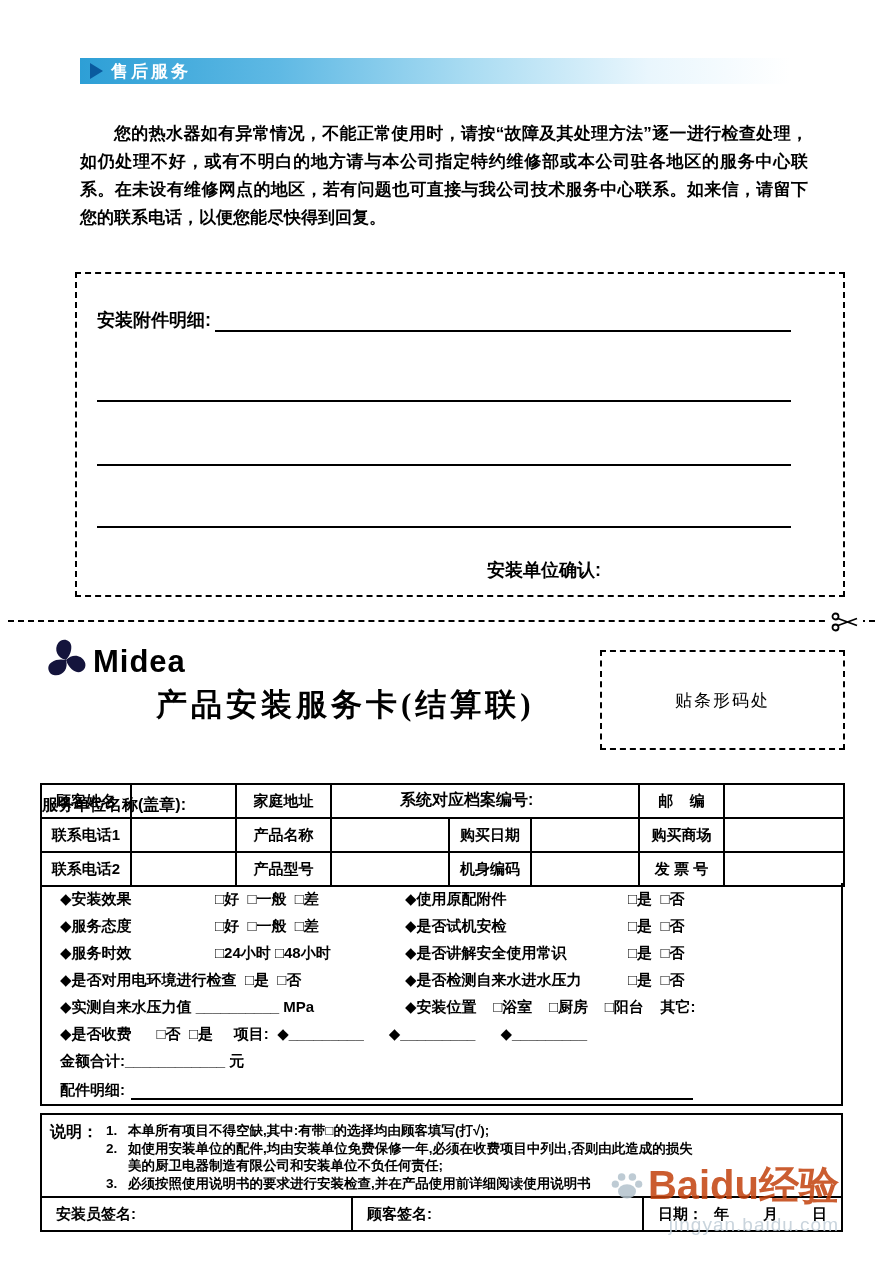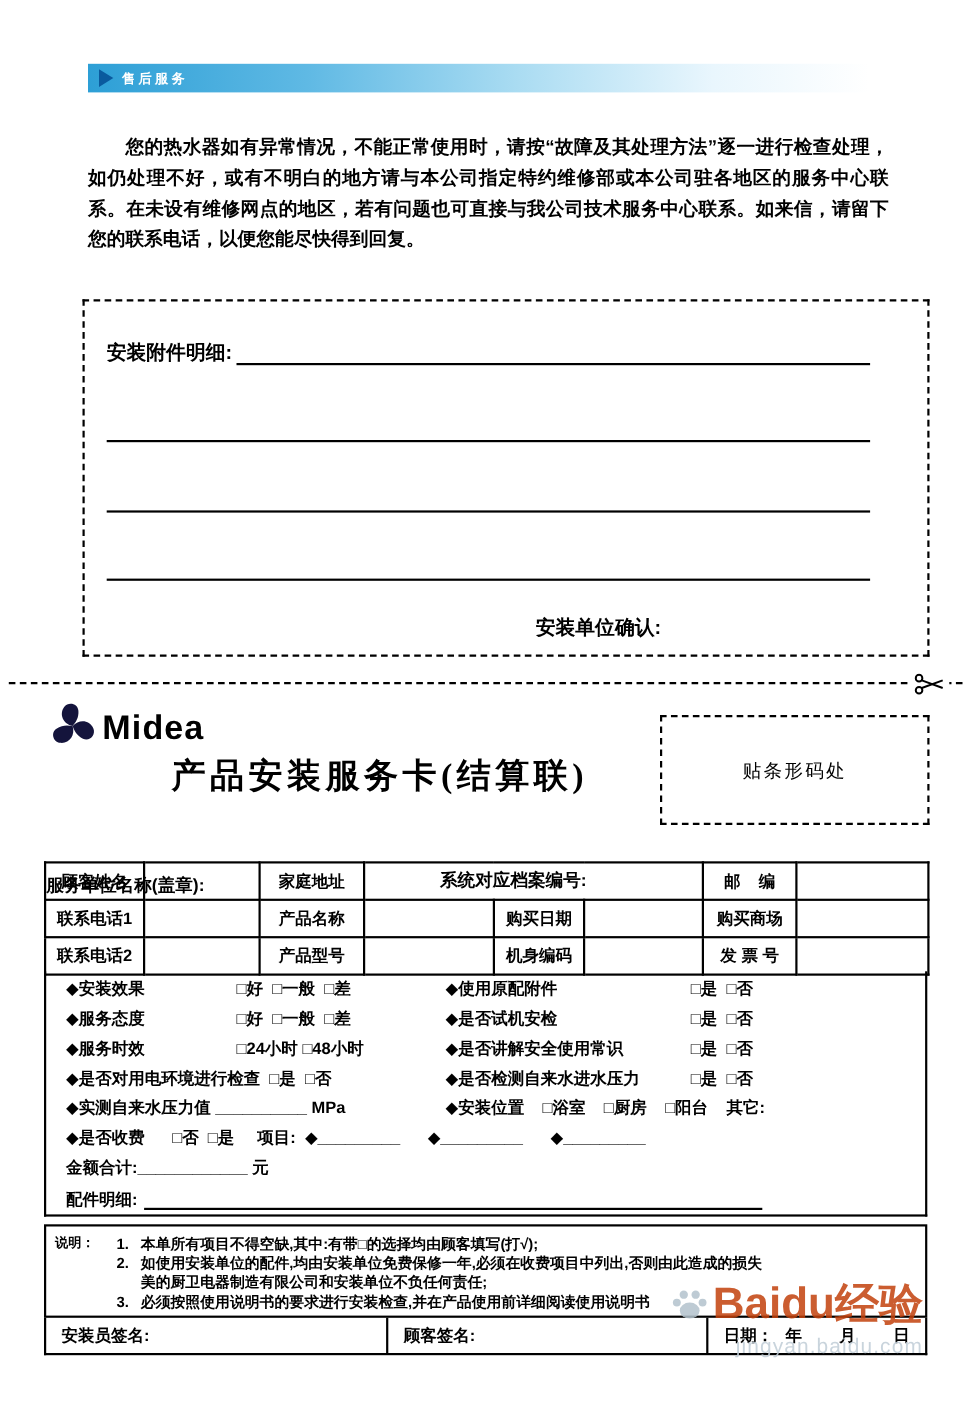--- a/index.html
+++ b/index.html
@@ -5,21 +5,21 @@
   html,body{margin:0;padding:0;}
   body{width:883px;height:1280px;background:#ffffff;color:#000;
        font-family:"Liberation Sans","DejaVu Sans",sans-serif;}
   .page{position:relative;width:883px;height:1280px;background:#fff;overflow:hidden;}
 
   
   .as-header{position:absolute;left:80px;top:58px;width:710px;height:26px;display:flex;align-items:center;
     background:linear-gradient(90deg,#2d9fd6 0%,#5fb9e4 28%,#aadcf2 55%,#e9f6fd 80%,#ffffff 100%);}
   .as-arrow{width:0;height:0;border-left:13px solid #0a5a9e;border-top:8px solid transparent;
     border-bottom:8px solid transparent;margin:0 8px 0 10px;}
-  .as-title{color:#fff;font-size:12px;font-weight:bold;letter-spacing:3px;}
+  .as-title{color:#fff;font-size:17px;font-weight:bold;letter-spacing:3px;}
 
   
   .intro{position:absolute;left:80px;top:103px;width:728px;font-size:17px;font-weight:bold;
     line-height:28px;text-align:justify;text-indent:2em;}
 
   
   .attach-box{position:absolute;left:75px;top:272px;width:770px;height:325px;border:2px dashed #000;box-sizing:border-box;}
   .attach-row{position:absolute;left:20px;right:52px;top:32px;display:flex;align-items:flex-end;}
   .attach-label{font-size:18px;font-weight:bold;white-space:pre;}
   .attach-row .line{flex:1;border-bottom:2px solid #000;height:24px;margin-left:4px;}
@@ -57,21 +57,21 @@
   .rright{flex:1;display:flex;align-items:center;white-space:pre;}
   .sr-label{flex:1;}
   .sr-opts{width:195px;}
   .srow.total{justify-content:flex-start;padding-right:4px;}
   .srow.parts{height:31px;}
   .fill-line{flex:1;border-bottom:2px solid #000;height:16px;margin:0 130px 0 6px;}
 
   
   .notes{position:absolute;left:40px;top:1113px;width:803px;height:85px;border:2px solid #000;
     display:flex;padding:7px 8px;box-sizing:border-box;}
-  .notes-label{width:56px;font-size:12px;font-weight:bold;white-space:pre;font-family:Liberation Mono, monospace;}
+  .notes-label{width:56px;font-size:16px;font-weight:bold;white-space:pre;font-family:Liberation Mono, monospace;}
   .notes-lines{flex:1;}
   .note-line{display:flex;font-size:13.5px;font-weight:bold;line-height:17.5px;white-space:pre;}
   .note-num{width:22px;}
 
   
   .sig{position:absolute;left:40px;top:1198px;width:803px;height:34px;border:2px solid #000;border-top:none;
     display:flex;box-sizing:border-box;font-size:15px;font-weight:bold;}
   .sig-cell{display:flex;align-items:center;padding-left:14px;white-space:pre;}
   .sig-c1{width:295px;}
   .sig-c2{width:275px;border-left:2px solid #000;}

